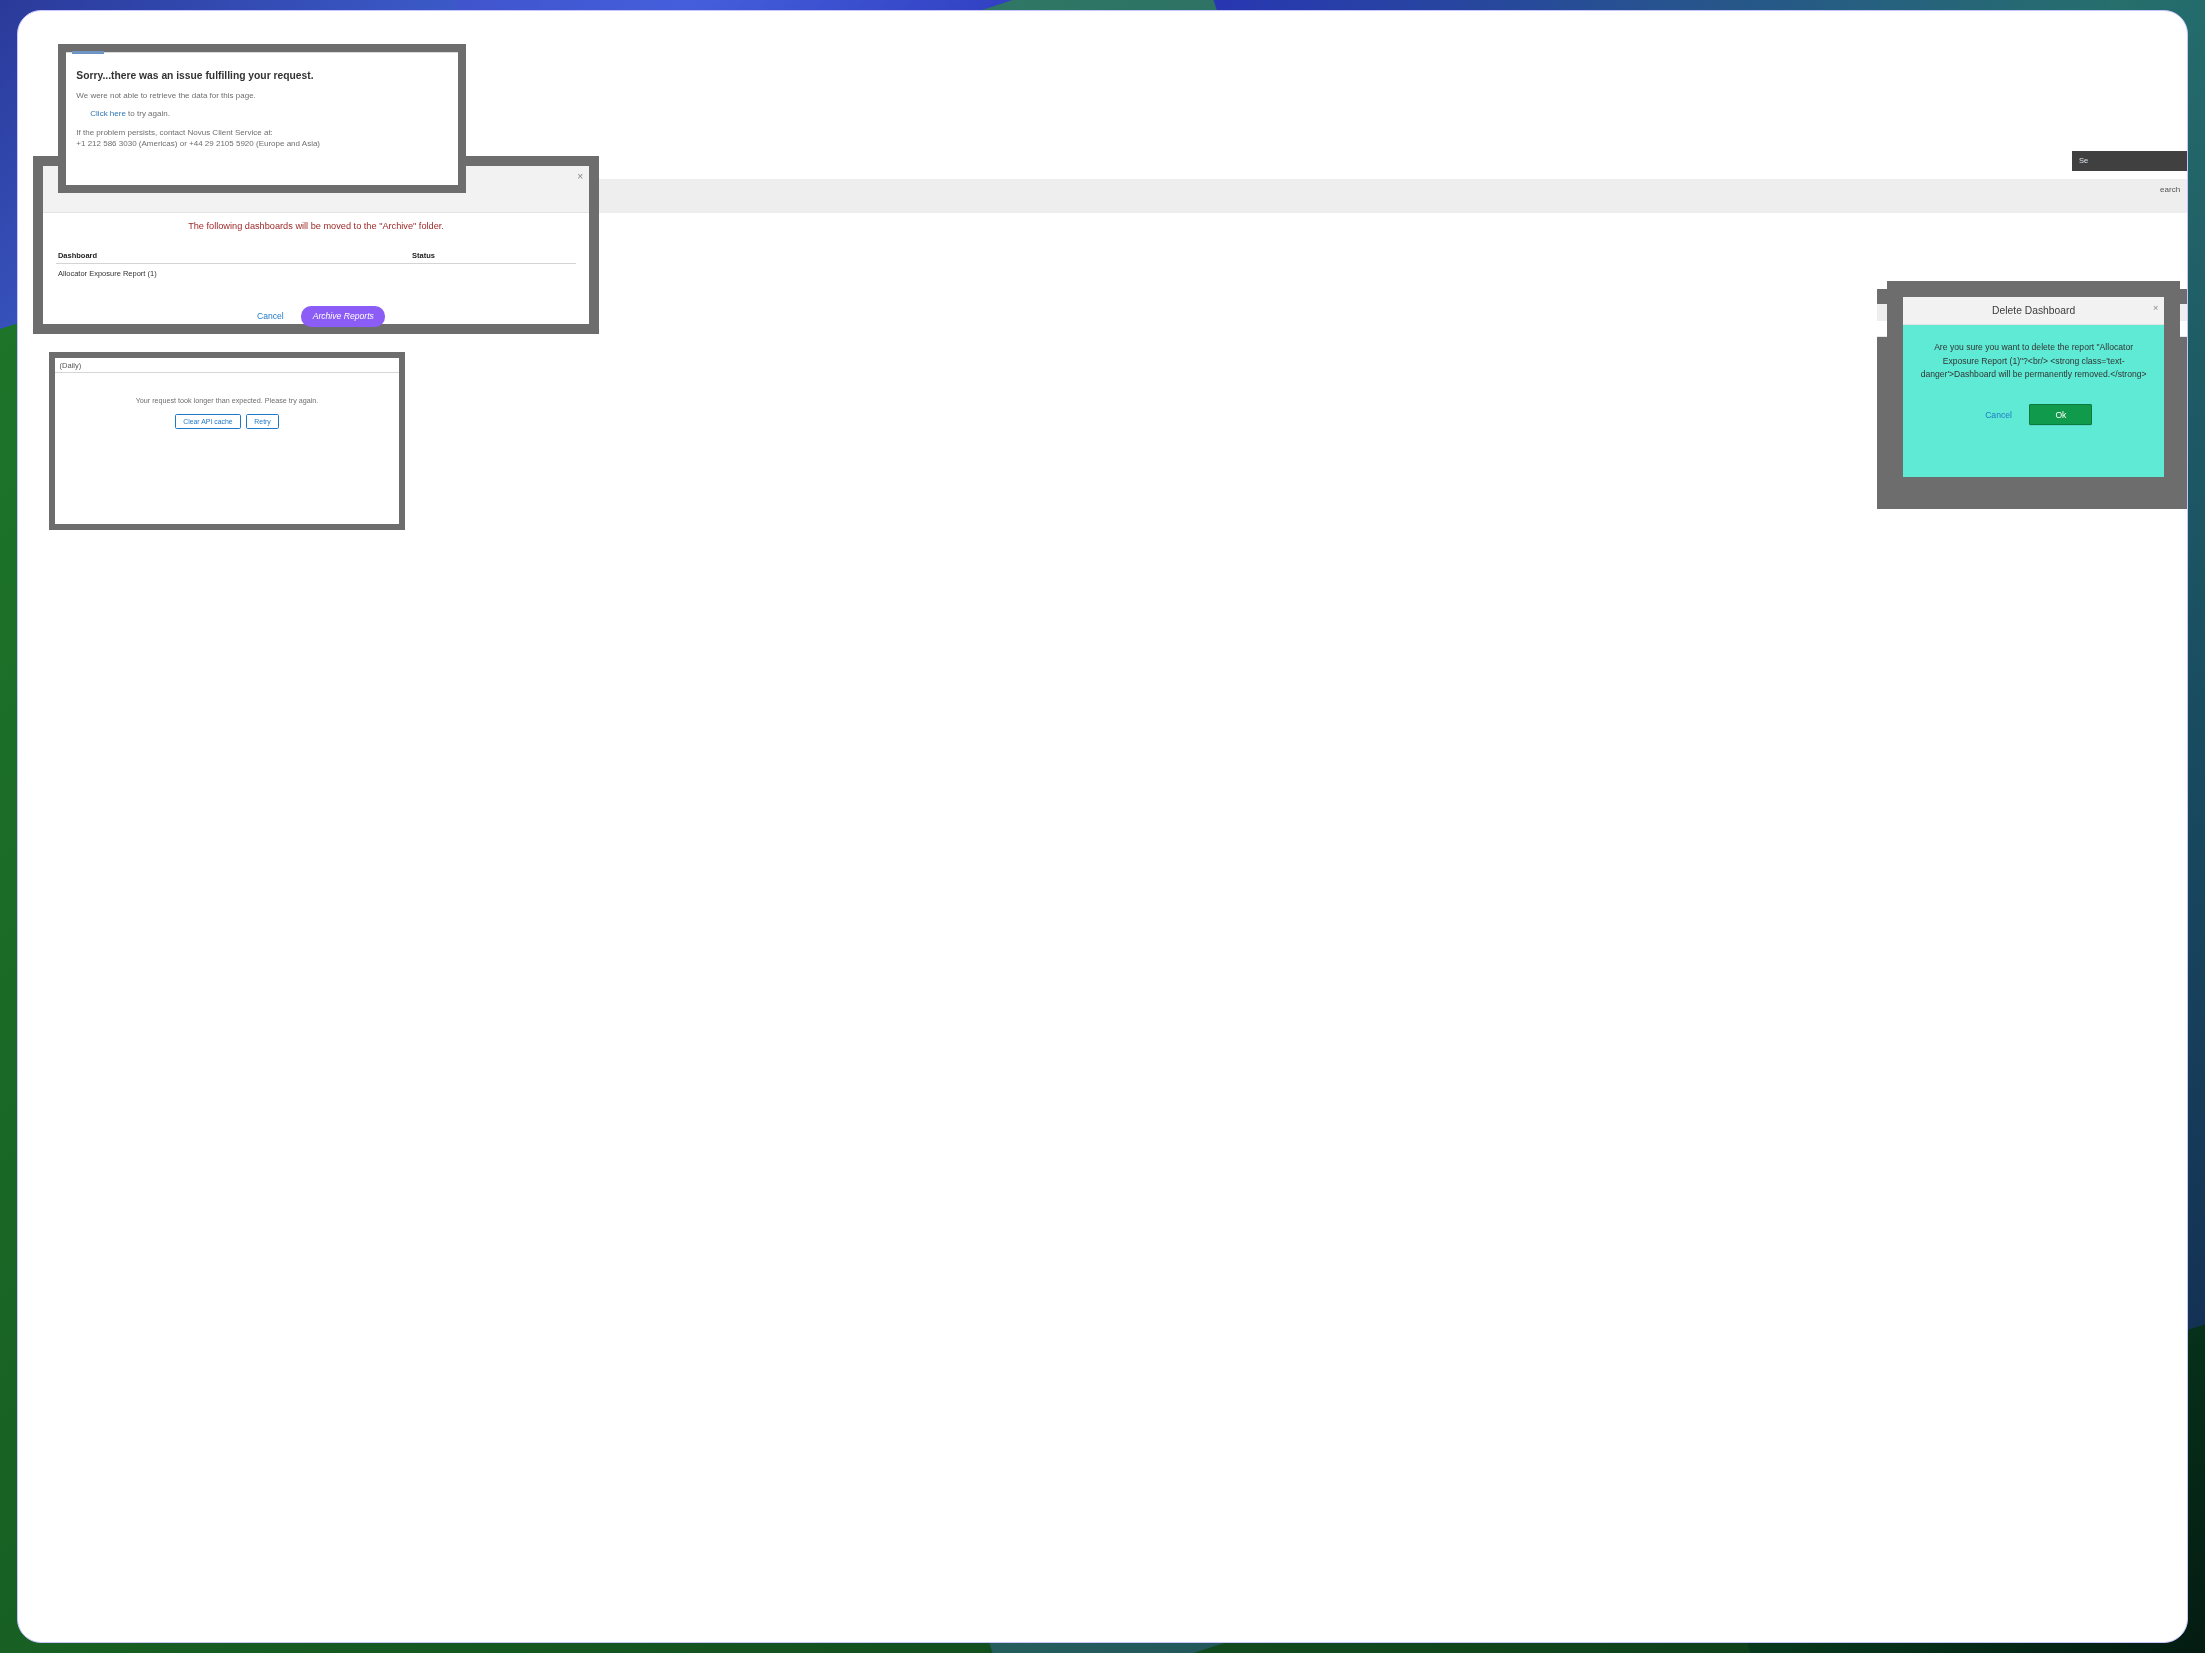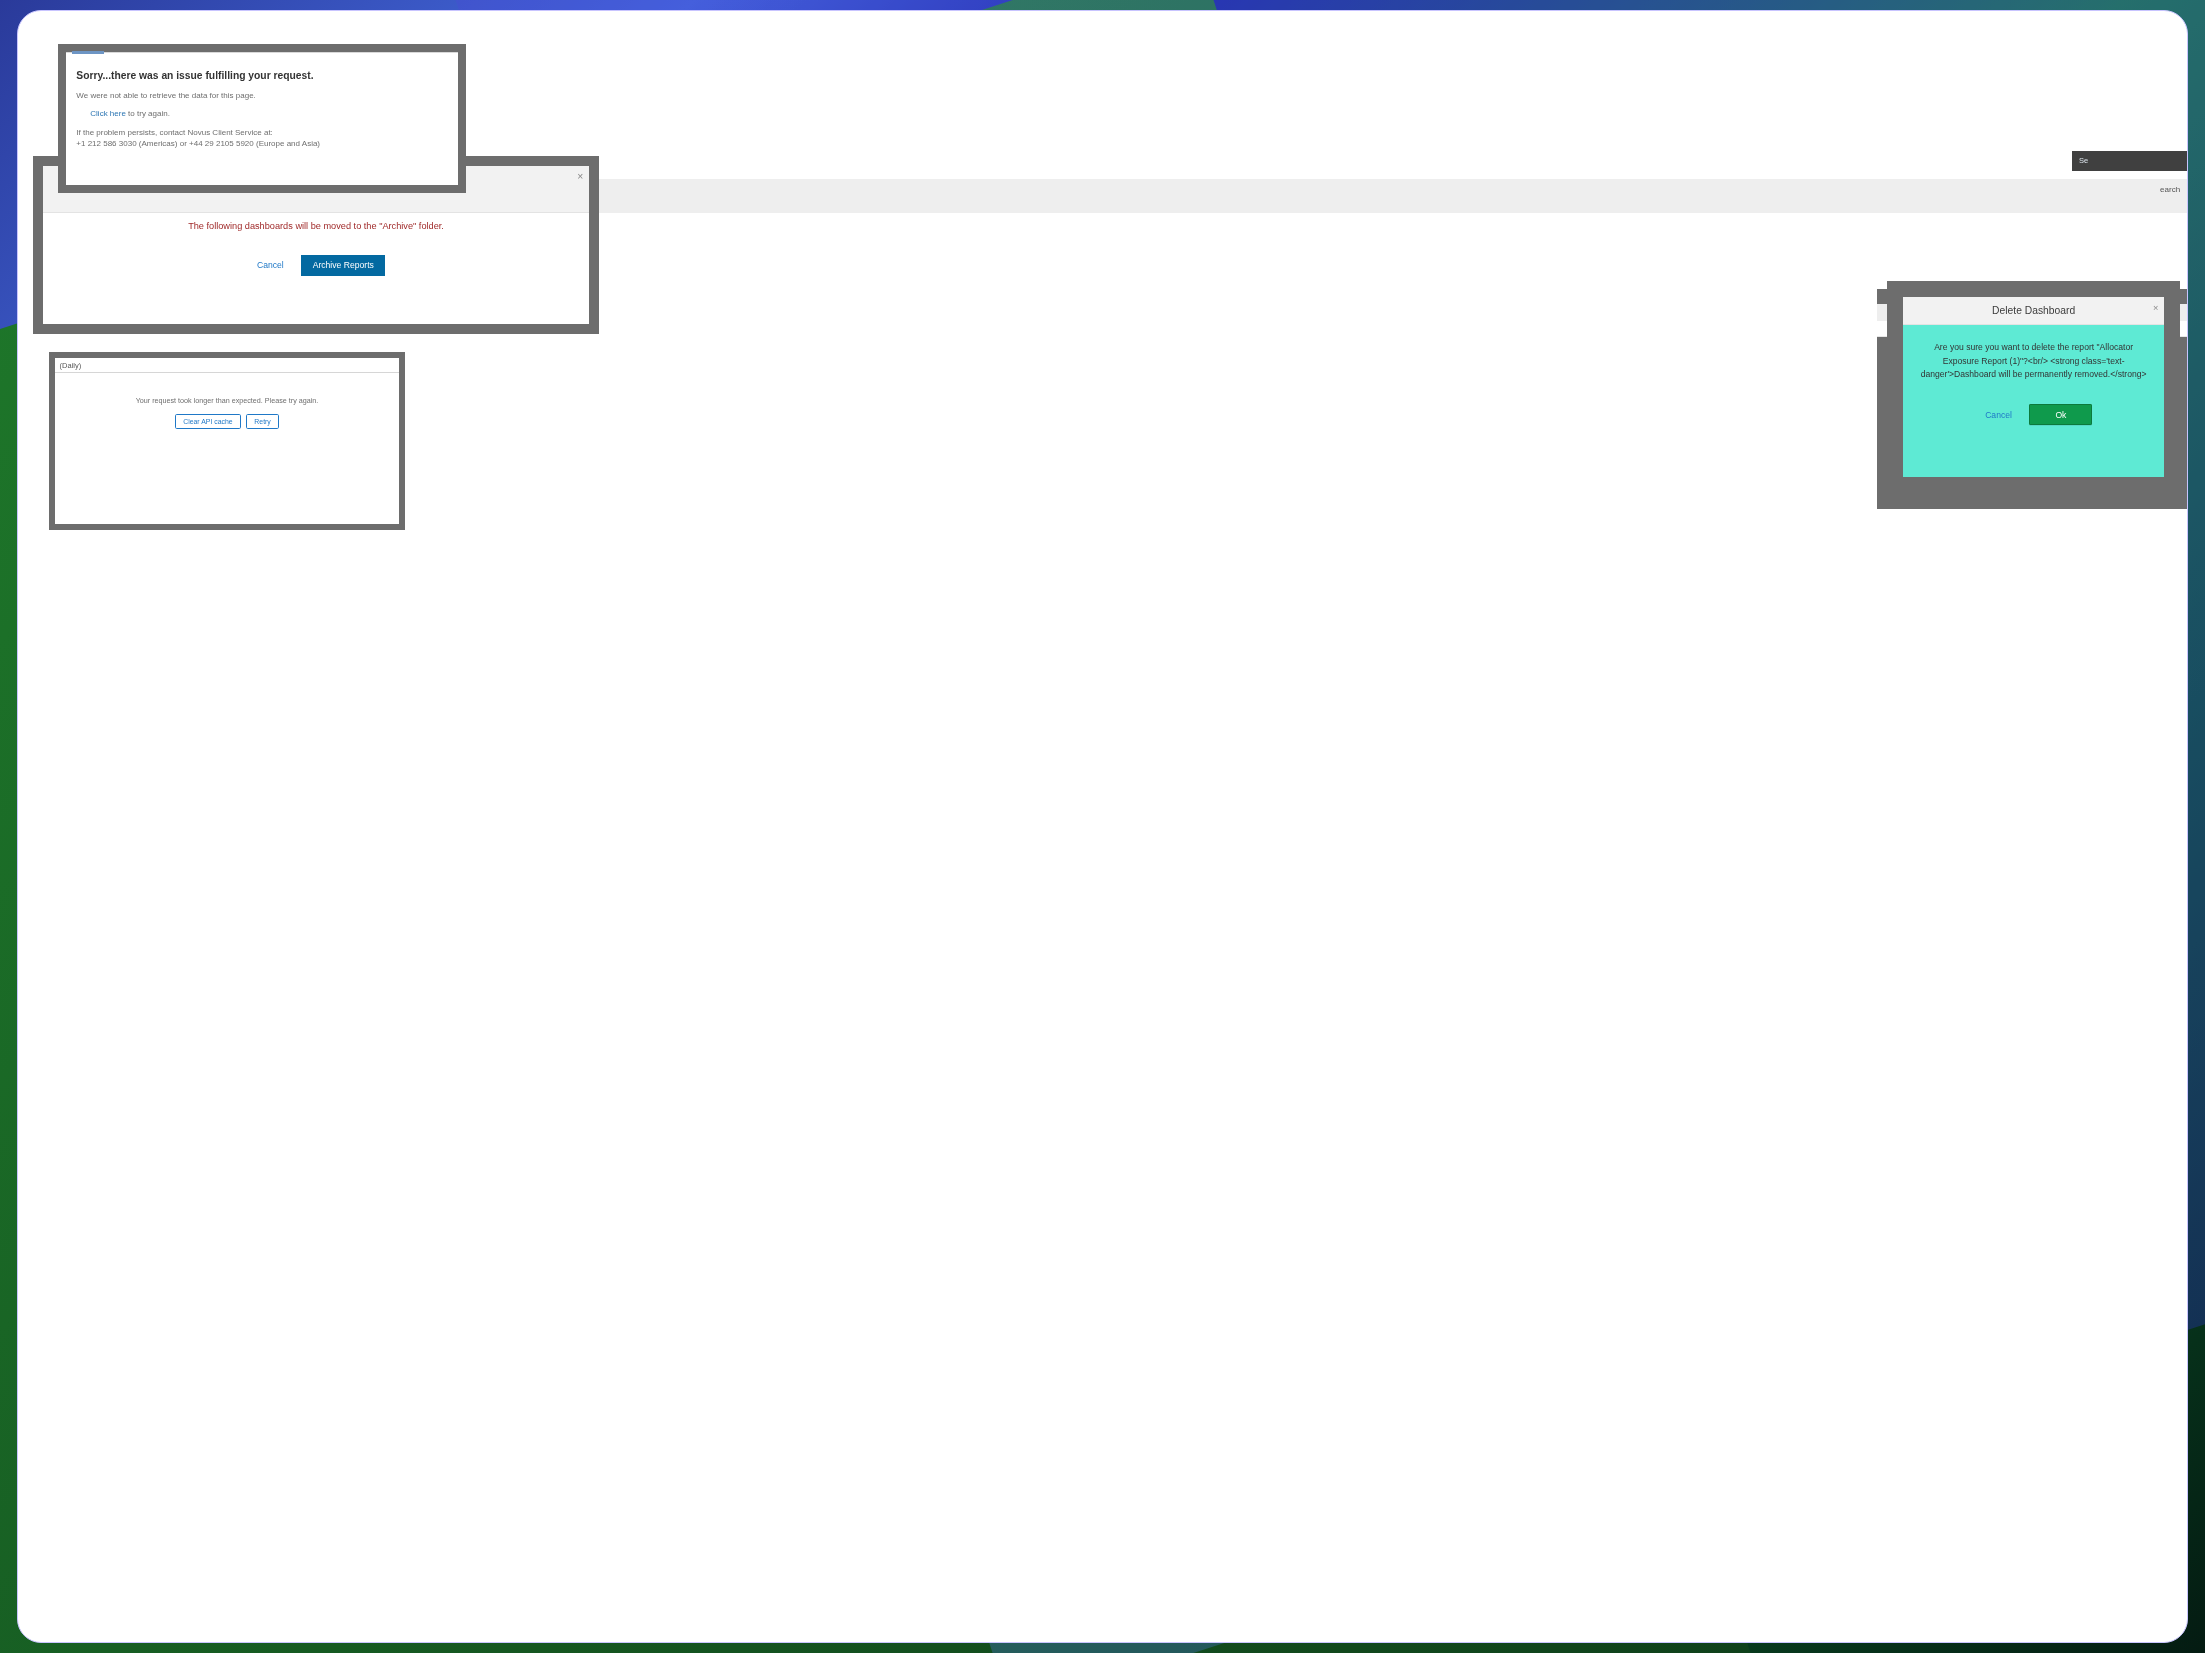--- a/index.html
+++ b/index.html
@@ -154,27 +154,28 @@
     display: inline-block;
     color: #1f78c7;
     font-size: 8.6px;
     padding: 5.2px 10.3px;
     cursor: pointer;
     background: none; border: none;
     margin-right: 4.6px;
   }
   .btn-primary {
     display: inline-block;
-    background: #0369a1;
+    background: #8b5cf6;
     color: #fff;
     font-size: 8.6px;
     padding: 5.2px 11.5px;
     border: none;
-    border-radius: 0;
+    border-radius: 10px;
     cursor: pointer;
+    font-style: italic;
   }
 
   
   #panel-retry {
     left: 31px; top: 341px;
     width: 356px; height: 178px;
     z-index: 8;
     border-width: 6.9px;
   }
   #panel-retry .panel-inner {
@@ -306,20 +307,34 @@
     </div>
   </div>
 
   <div id="panel-archive" class="panel">
     <div class="panel-inner">
       <div class="gray-head">
         <span class="close-x">×</span>
       </div>
       <div class="body">
         <div class="warn">The following dashboards will be moved to the "Archive" folder.</div>
+        <table>
+          <thead>
+            <tr>
+              <th style="width:68%">Dashboard</th>
+              <th>Status</th>
+            </tr>
+          </thead>
+          <tbody>
+            <tr>
+              <td>Allocator Exposure Report (1)</td>
+              <td></td>
+            </tr>
+          </tbody>
+        </table>
         <div class="btnrow">
           <button class="btn-link">Cancel</button>
           <button class="btn-primary">Archive Reports</button>
         </div>
       </div>
     </div>
   </div>
 
   <div class="bg-portfolios">
     <div class="bg-portfolios-head"></div>

